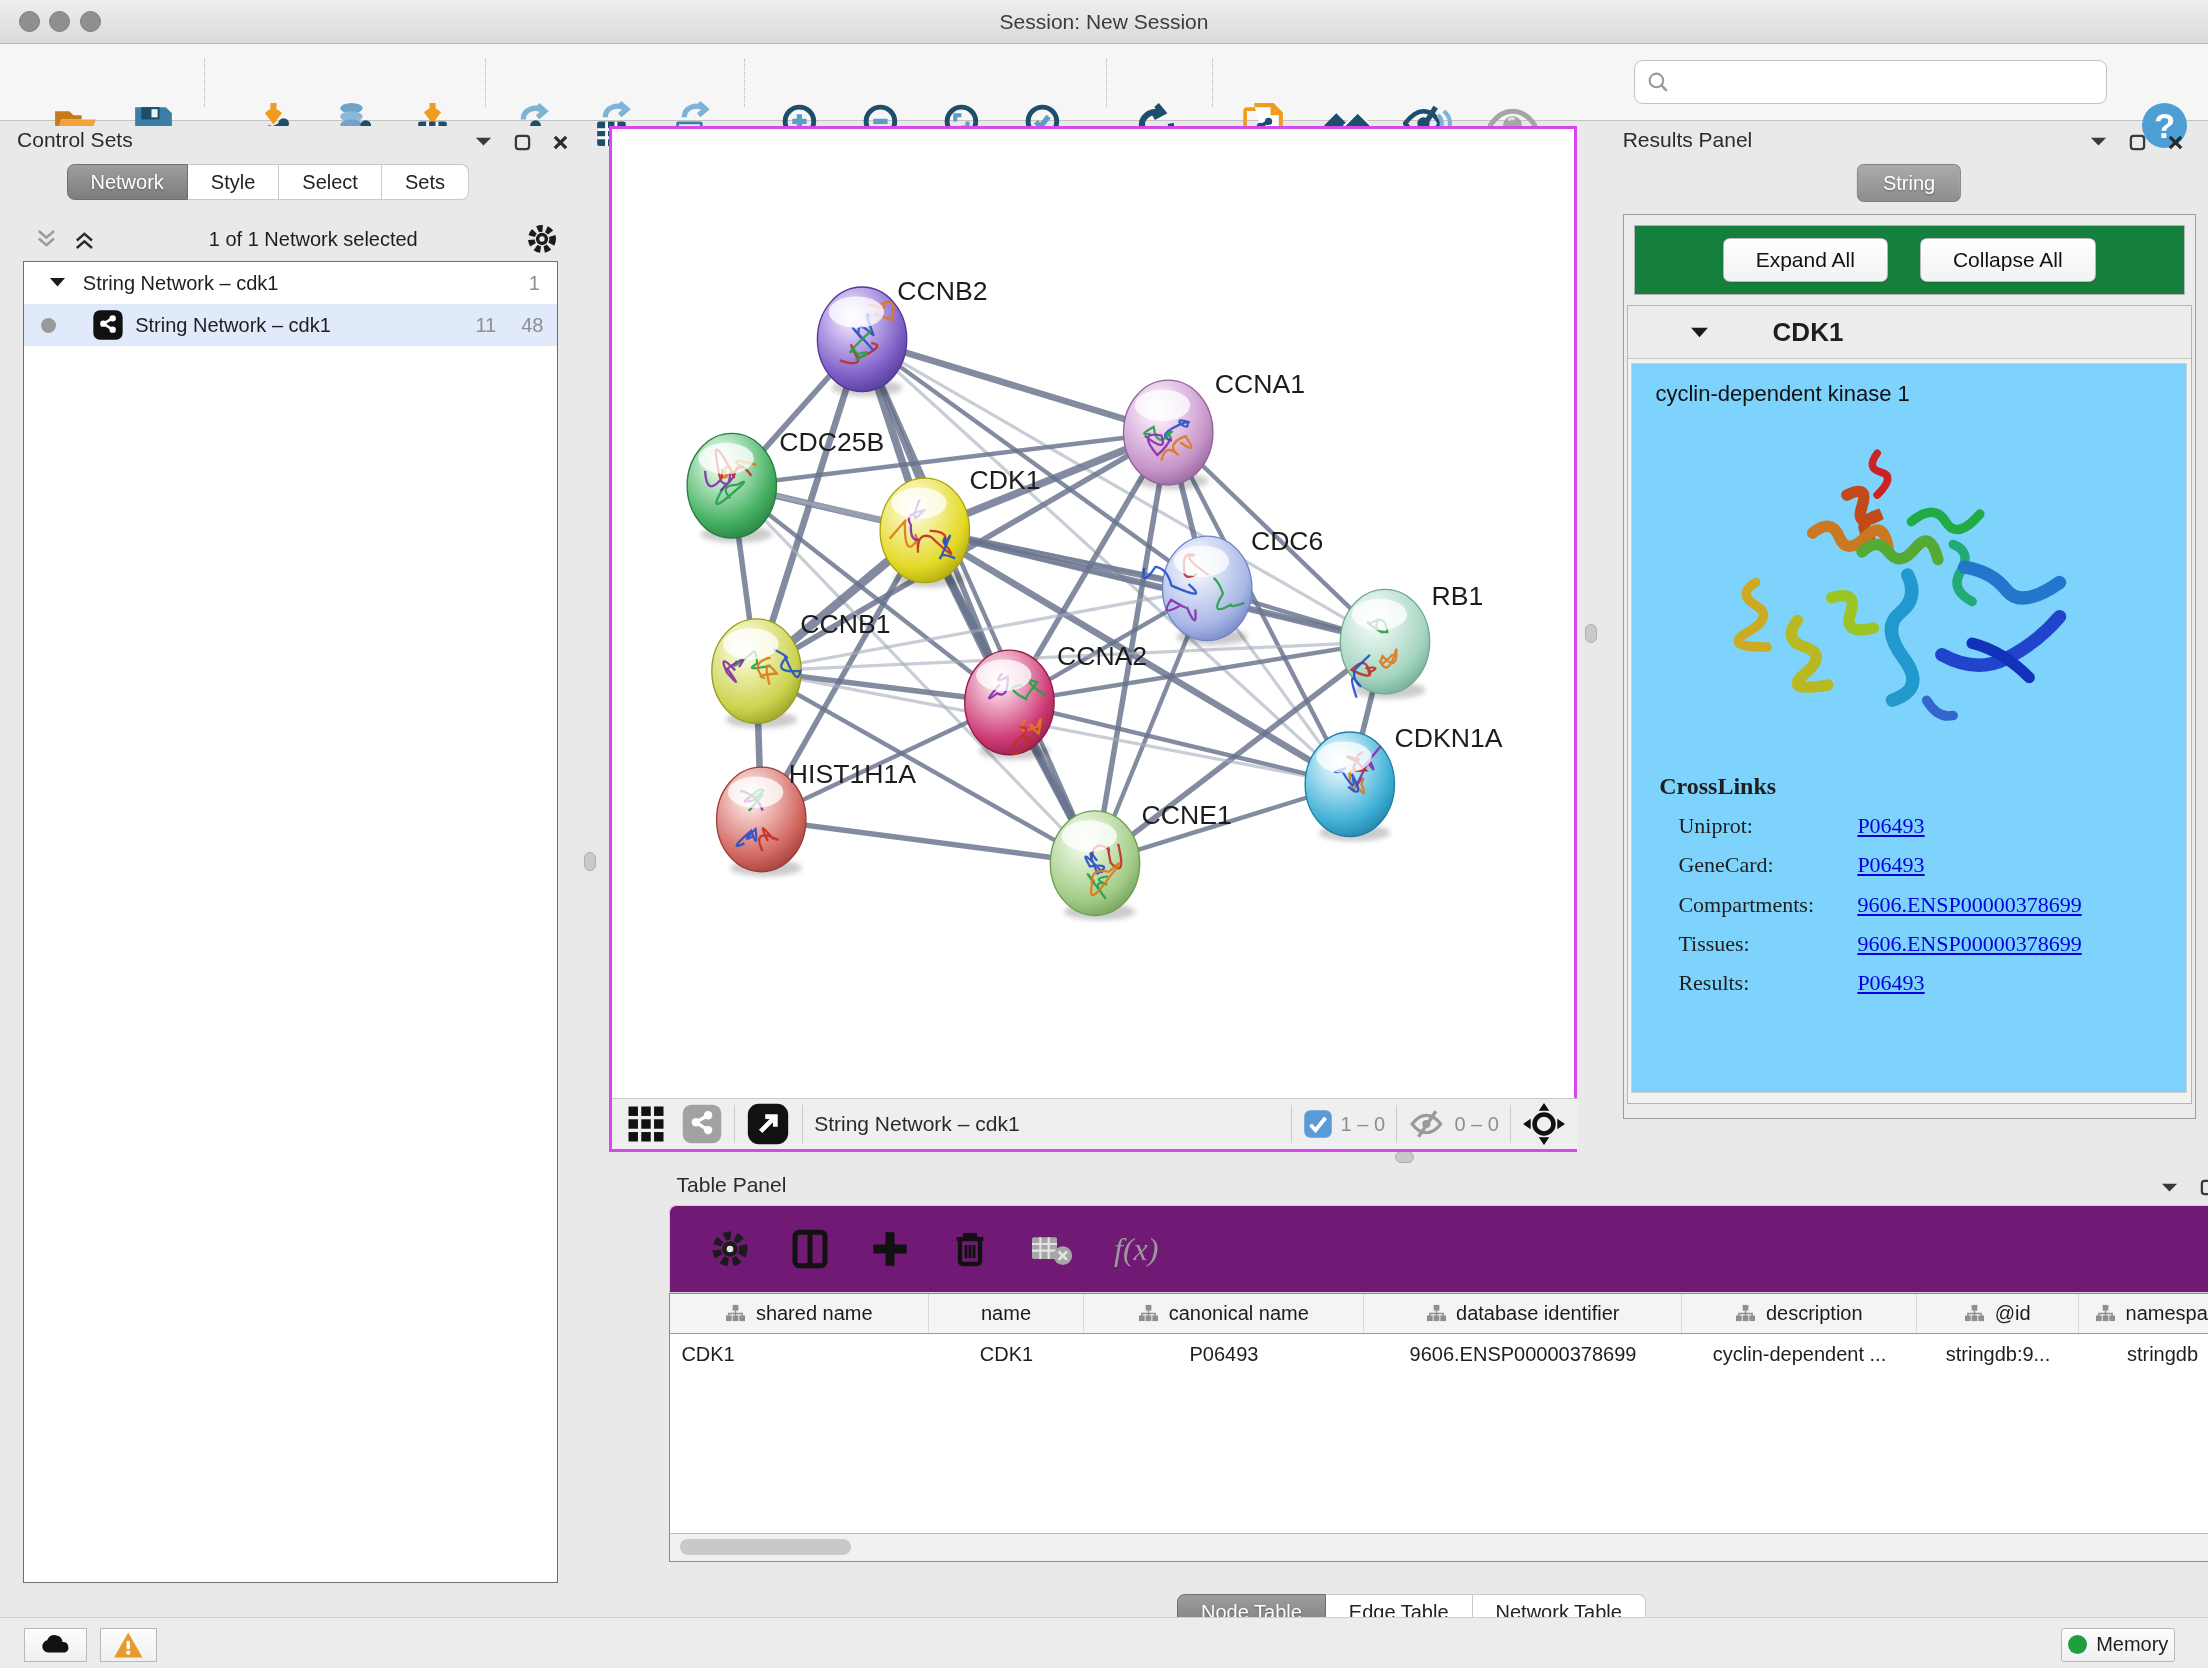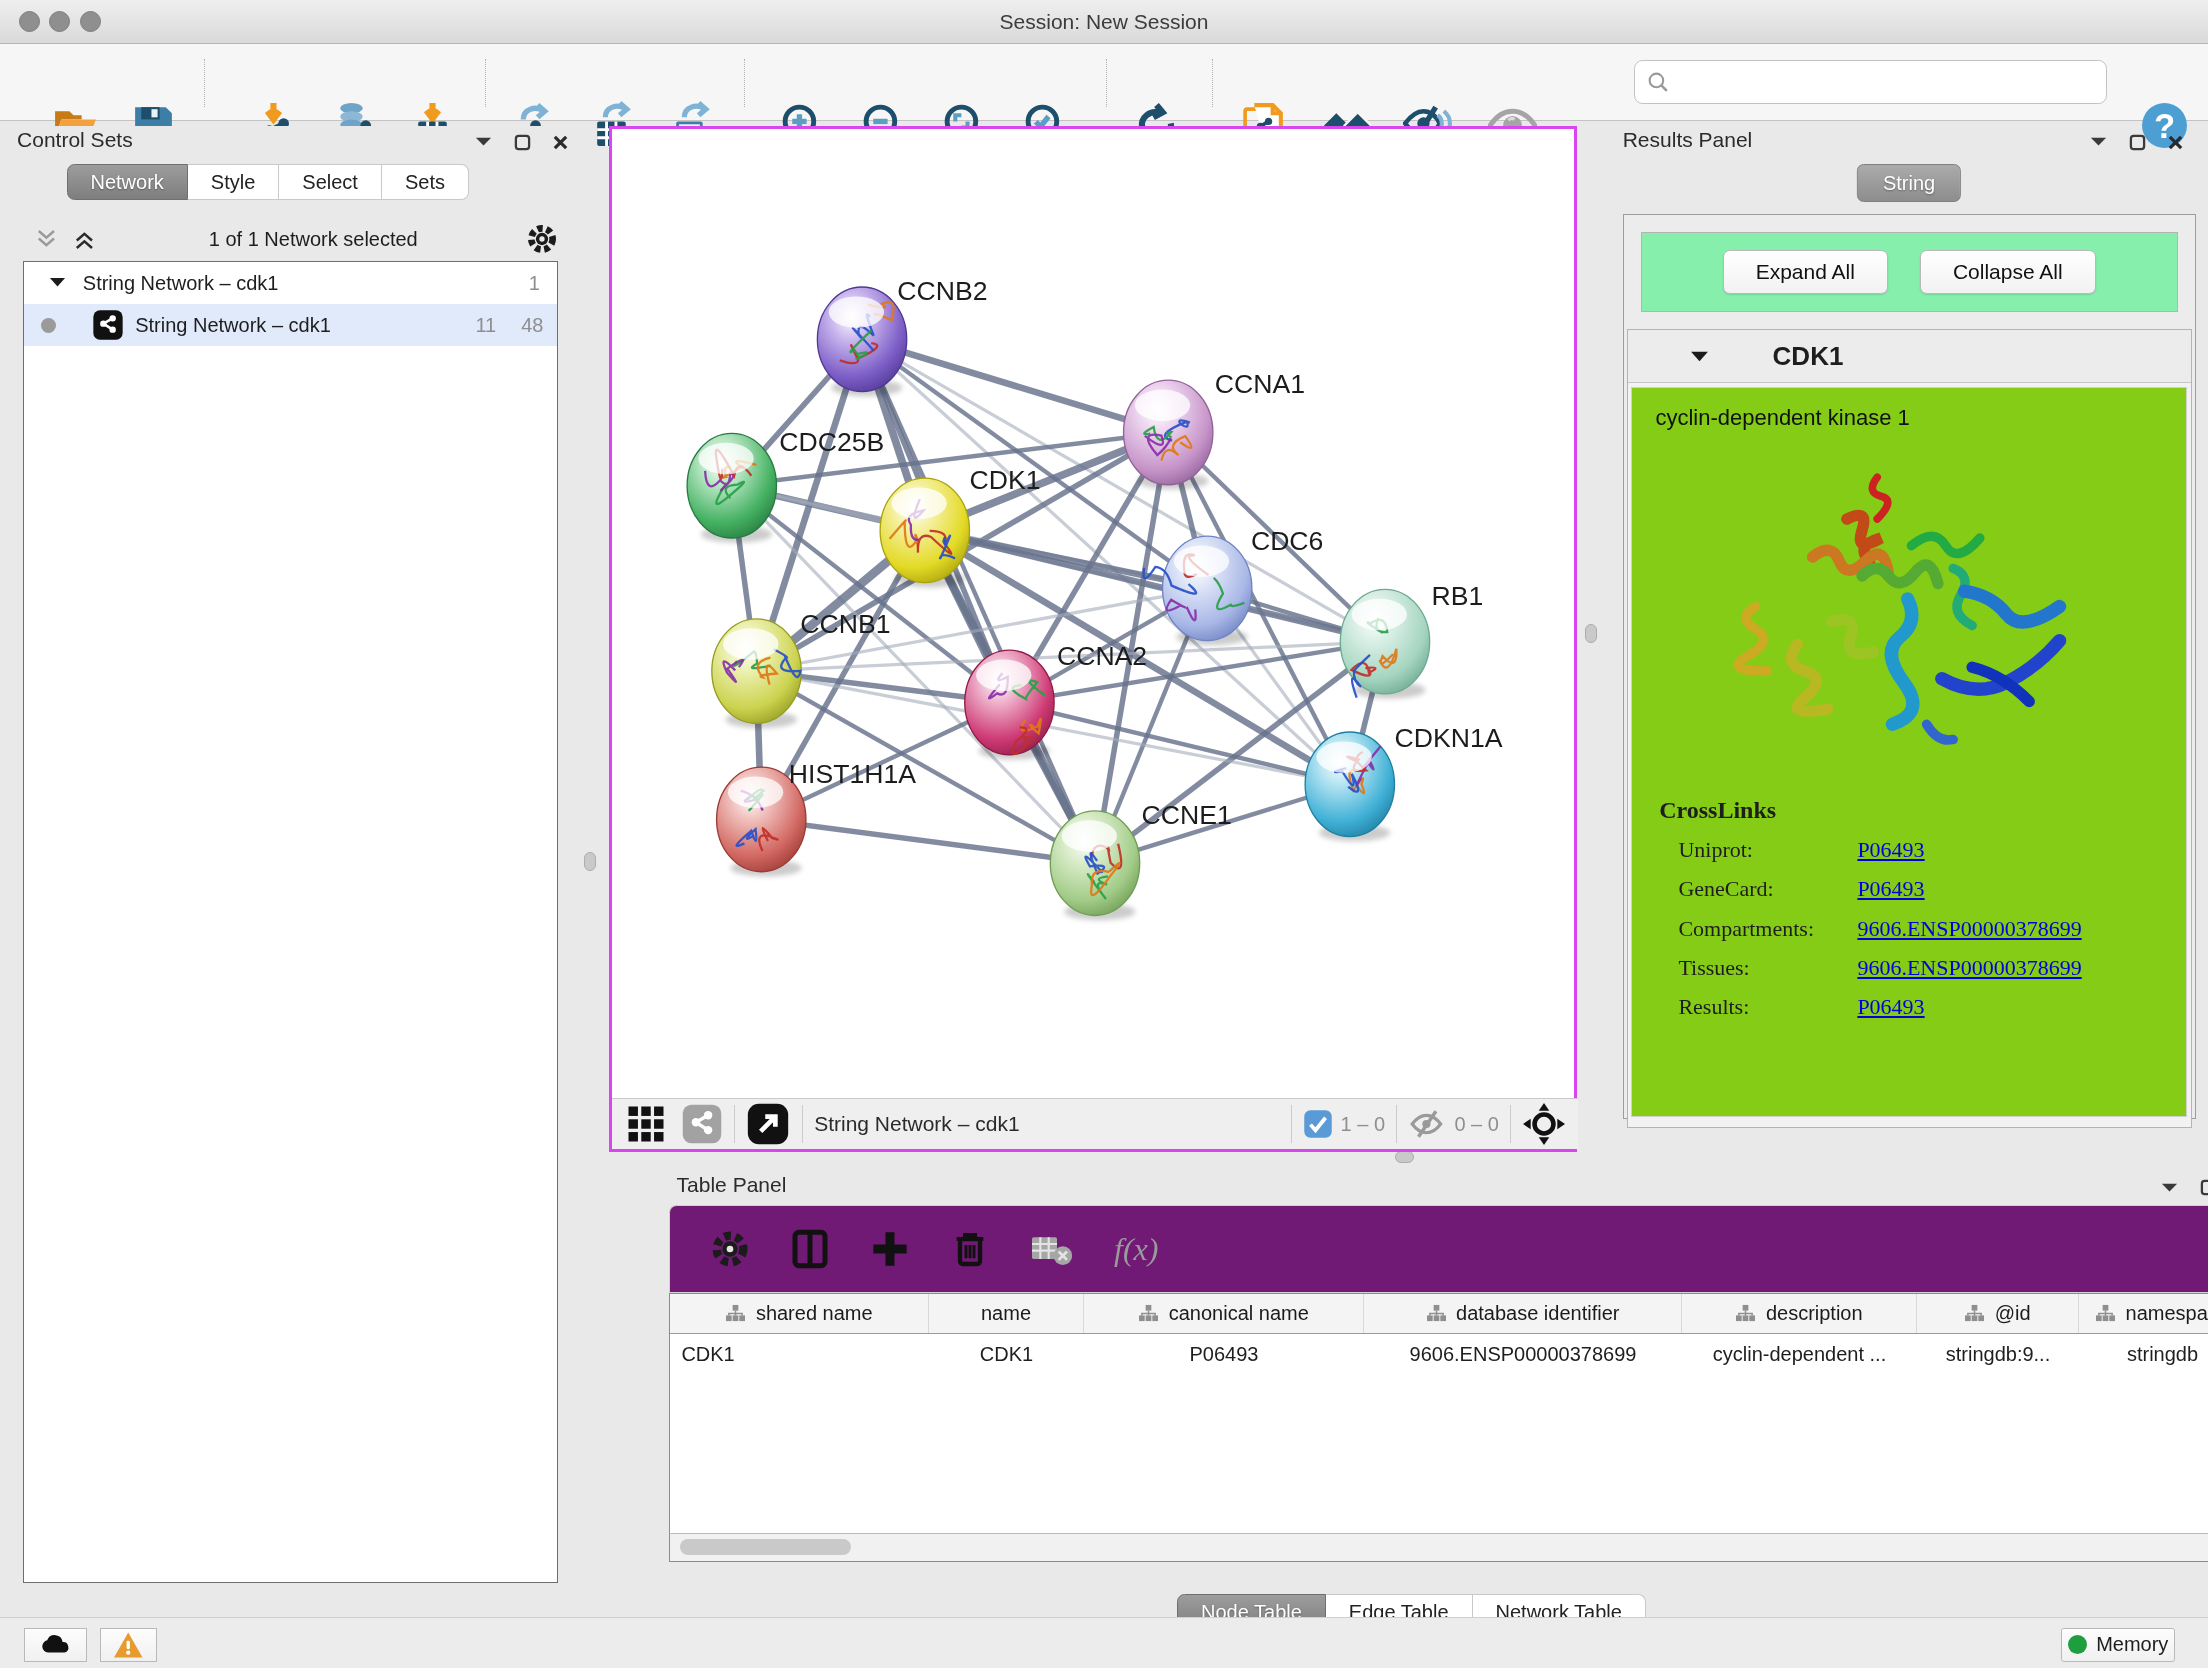--- a/index.html
+++ b/index.html
@@ -65,29 +65,29 @@
     background:#c9c9c9; border:1px solid #adadad; }
   .splitter-dot.h { width:19px; height:12.4px; }
 
   
   .results-panel { position:absolute; left:1617px; top:126px; width:584px; height:997px; }
   .string-tab { position:absolute; left:50%; transform:translateX(-50%); top:38px;
     background:linear-gradient(#ababab,#8d8d8d); color:#fff; font-size:20px; padding:6.7px 25px;
     border-radius:6.7px; border:1px solid #808080; text-shadow:0 1px 1.9px rgba(0,0,0,.35); }
   .results-box { position:absolute; left:5.7px; top:88px; width:573px; height:905px;
     border:1.9px solid #9c9c9c; background:#ececec; }
-  .expand-bar { margin:17px; border:1.9px solid #b4b4b4; height:80px; display:flex;
-    align-items:center; justify-content:center; gap:32px; background:#86efac; }
+  .expand-bar { margin:10px; border:1.9px solid #b4b4b4; height:70px; display:flex;
+    align-items:center; justify-content:center; gap:32px; background:#15803d; }
   .rbtn { background:linear-gradient(#ffffff,#f2f2f2); border:1px solid #b9b9b9; border-radius:6.7px;
     font-size:21px; padding:8.6px 32px; color:#111; box-shadow:0 1px 1.9px rgba(0,0,0,.12); }
   .gene-box { margin:5.7px 2.9px; border:1.9px solid #b4b4b4; height:799px; background:#f2f2f2; }
   .gene-head { height:53px; background:#ececec; border-bottom:1px solid #c6c6c6;
     display:flex; align-items:center; }
   .gene-name { font-size:26px; font-weight:bold; margin-left:63px; }
-  .gene-content { margin:3.8px; border:1px solid #cfcfcf; background:#84cc16; height:730px;
+  .gene-content { margin:3.8px; border:1px solid #cfcfcf; background:#7dd3fc; height:730px;
     padding:17px 23px; overflow:hidden; }
   .gene-desc { font-size:22px; color:#111; }
   .protein-fig { display:block; margin:27px auto 9.5px auto; }
   .crosslinks { font-family:"Liberation Serif", serif; margin-top:25px; }
   .crosslinks h3 { font-size:24px; margin-left:3.8px; }
   .cl-row { display:flex; font-size:22px; margin-top:13.3px; }
   .cl-row .lbl { width:179px; margin-left:23px; }
   .cl-row .lnk { color:#0000dd; text-decoration:underline; }
 
   

